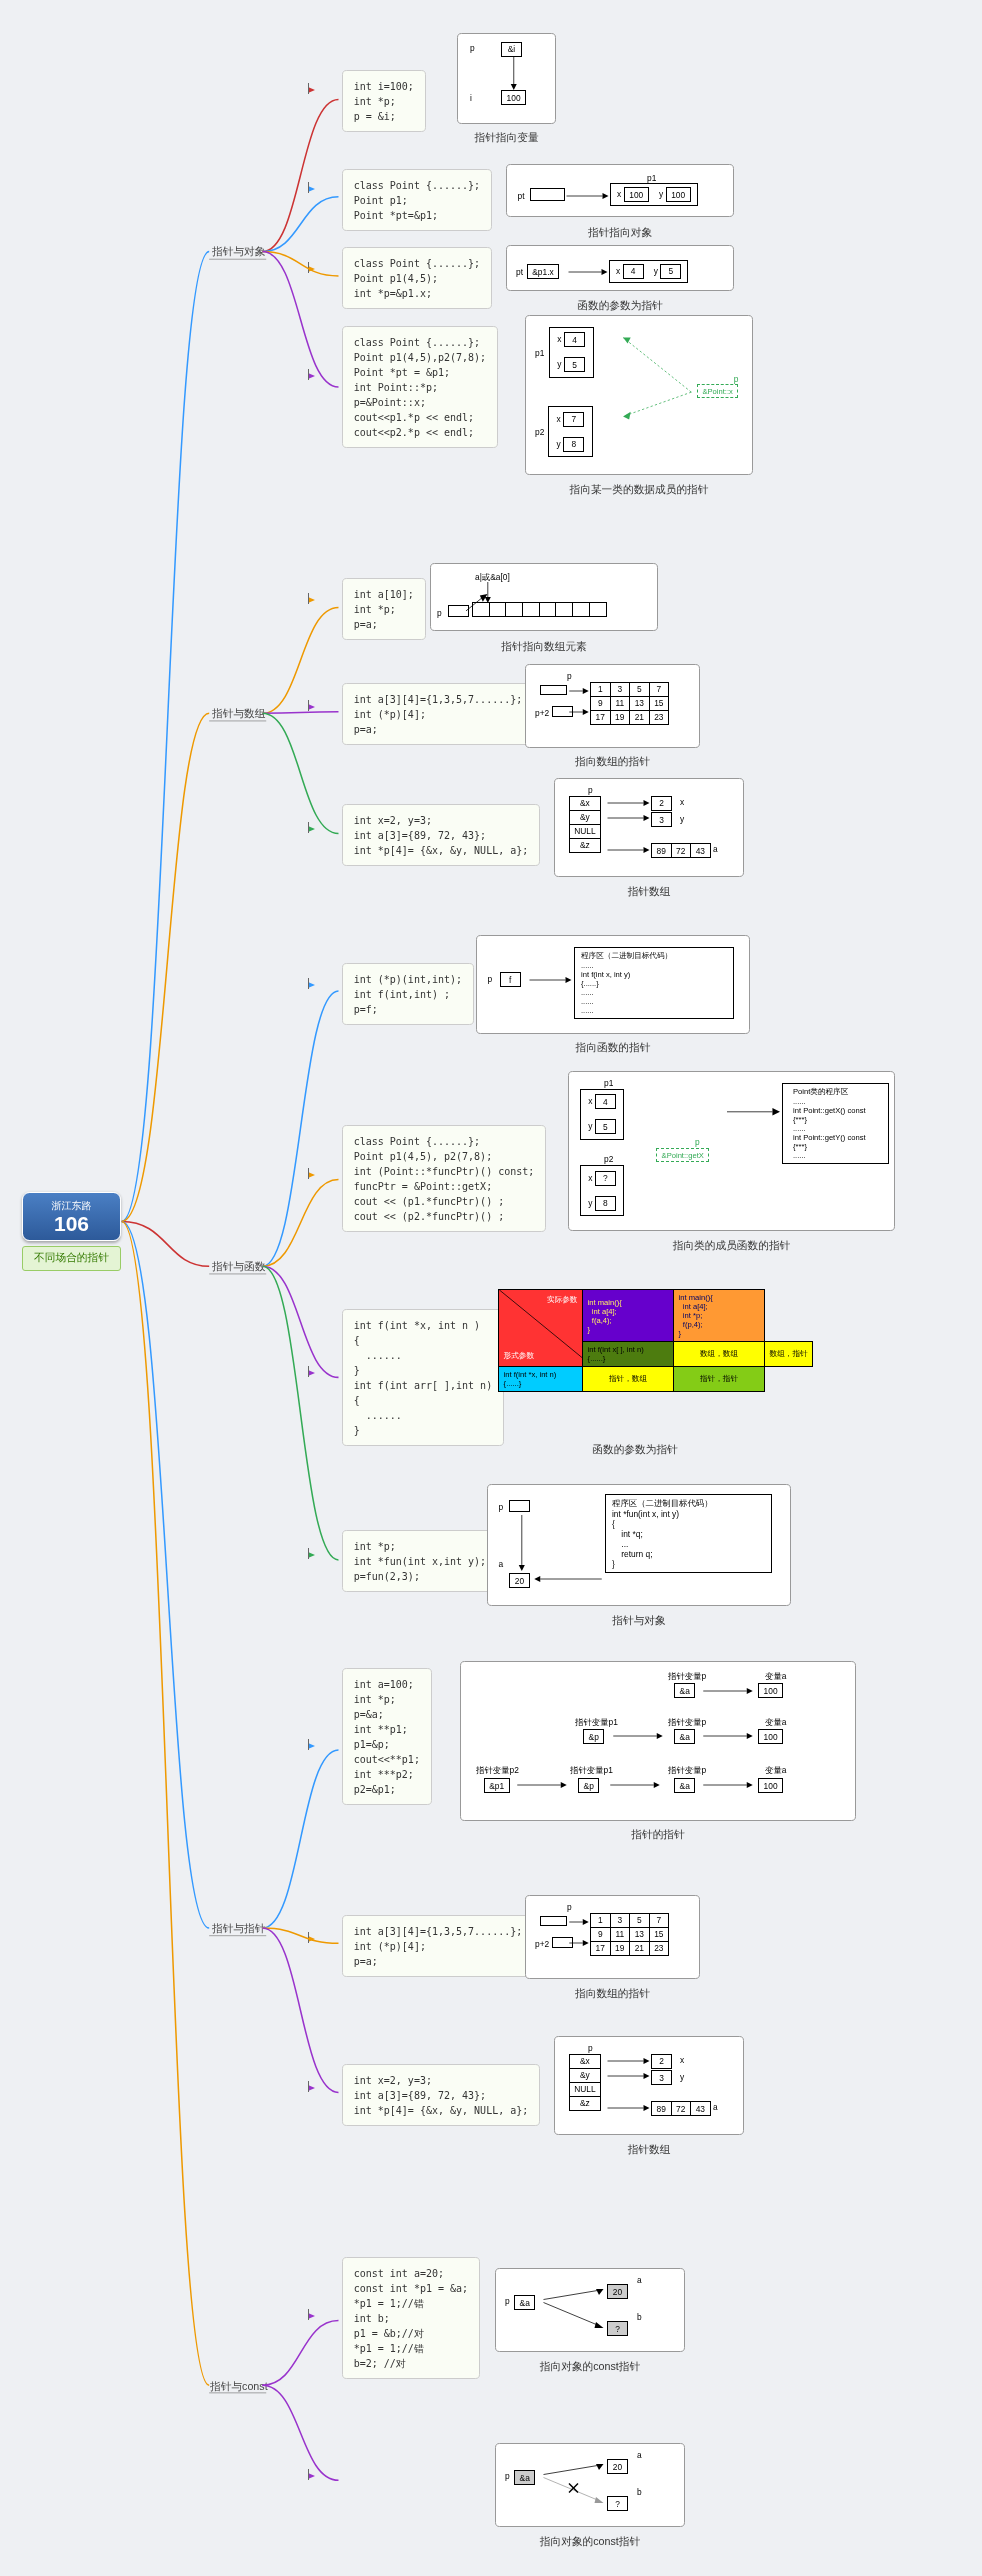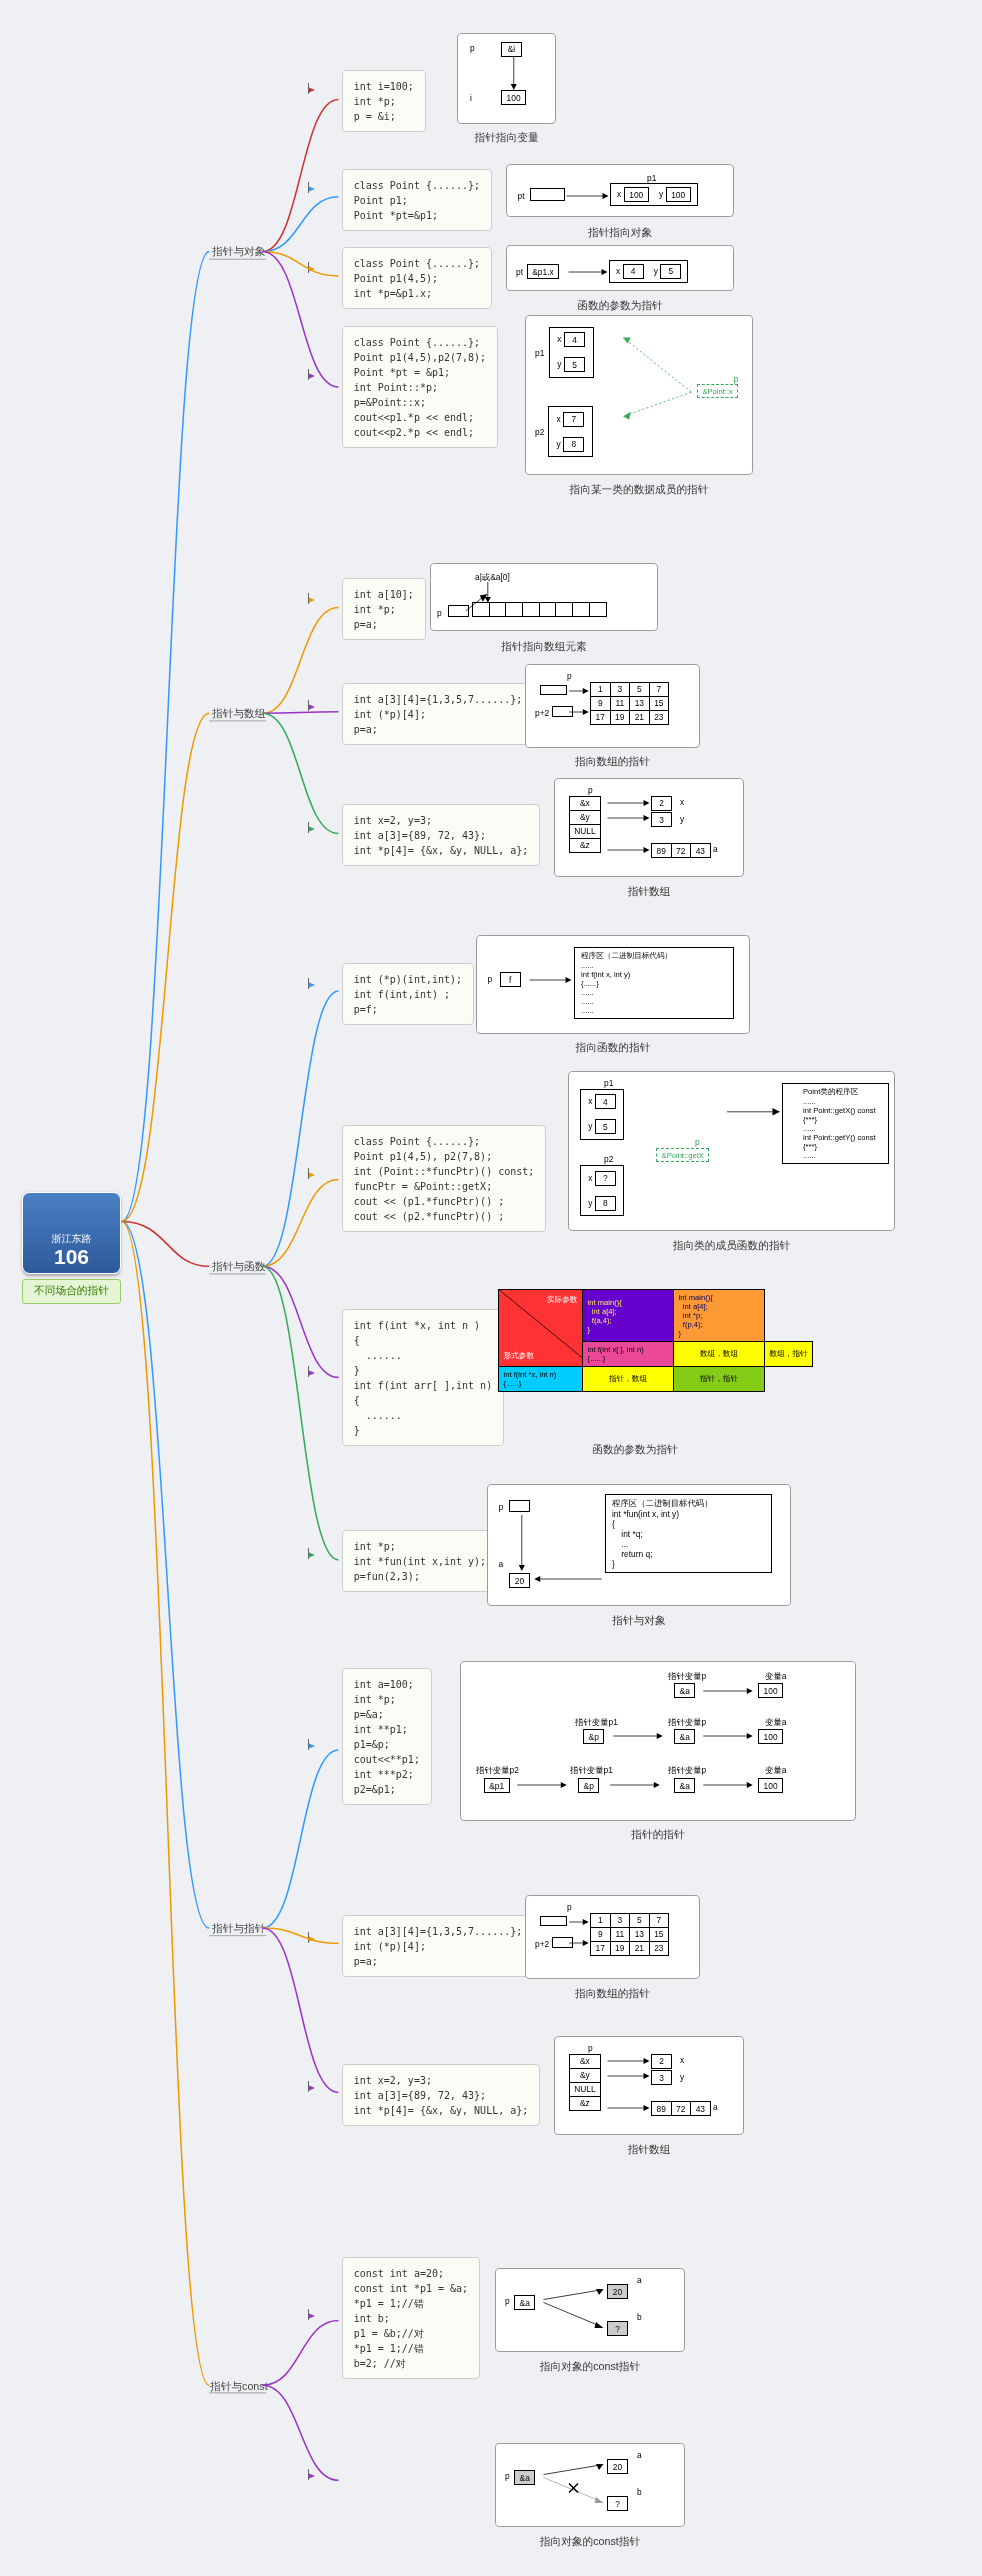--- a/index.html
+++ b/index.html
@@ -3,21 +3,21 @@
 <meta charset="utf-8">
 <style>
 * { box-sizing: border-box; margin: 0; padding: 0; }
 body { font-family: "Microsoft YaHei", Arial, sans-serif; font-size: 9px; background: #eef0f3; width: 982px; position: relative; }
 .canvas { position: relative; width: 982px; height: 2576px; }
 .svg-layer { position: absolute; top: 0; left: 0; width: 982px; height: 2576px; z-index: 1; }
 .node { position: absolute; z-index: 2; }
 
 .root-sign { position: absolute; left: 22px; top: 1192px; width: 99px; }
 .road-sign { background: linear-gradient(#4a7fc4, #2d5a9a); border: 1.5px solid #fff; border-radius: 7.6px; padding: 6px 9px; text-align: center; color: #fff; box-shadow: 0 1.5px 3px rgba(0,0,0,.3); }
-.road-sign .txt { font-size: 10px; margin-top: 33px; }
+.road-sign .txt { font-size: 10px; }
 .road-sign .num { font-size: 21px; font-weight: bold; line-height: 1; }
 .root-lbl { background: #e4f4d4; border: 0.8px solid #9c6; border-radius: 3px; padding: 4.6px 7.6px; text-align: center; color: #347a00; font-size: 10.7px; margin-top: 4.6px; }
 
 .branch-label { position: absolute; font-size: 10.7px; color: #444; }
 
 .flag { position: absolute; width: 0; height: 0; }
 .flag::before { content: ''; position: absolute; border-left: 7.6px solid currentColor; border-top: 3.8px solid transparent; border-bottom: 3.8px solid transparent; }
 .flag::after { content: ''; position: absolute; left: 0; top: -3.8px; width: 0.8px; height: 10.7px; background: #666; }
 
 .code-box { background: #fafdf5; border: 0.8px solid #ccc; border-radius: 4.6px; padding: 7.6px 10.7px; font-family: Consolas, monospace; font-size: 10px; color: #333; white-space: pre; line-height: 1.5; }
@@ -362,21 +362,21 @@
     <div style="position:absolute;left:4.6px;top:87px;border:0.8px solid #000;padding:4.6px 7.6px;">
       <span class="dlabel">x</span> <span class="dbox">?</span><br><br>
       <span class="dlabel">y</span> <span class="dbox">8</span>
     </div>
     <span class="dlabel" style="position:absolute;left:120px;top:59px;color:#3a5">p</span>
     <span style="position:absolute;left:81px;top:70px;border:0.8px dashed #3a5;padding:1.5px 4.6px;font-size:7.6px;color:#3a5">&amp;Point::getX</span>
     <svg style="position:absolute;left:152px;top:30px" width="53" height="7.6" viewBox="0 0 70 10">
           <line x1="0" y1="5" x2="60" y2="5" stroke="#000"></line>
           <polygon points="70,5 60,0 60,10"></polygon>
         </svg>
-    <div style="position:absolute;left:207px;top:4.6px;border:0.8px solid #000;padding:3px 20px;font-size:7.6px;width:107px">
+    <div style="position:absolute;left:207px;top:4.6px;border:0.8px solid #000;padding:3px 10px;font-size:7.6px;width:107px">
       <span>Point类的程序区</span><br>......<br>
       <span style="white-space:pre">int Point::getX() const
 {***}</span><br>......<br>
       <span style="white-space:pre">int Point::getY() const
 {***}</span><br>......
     </div>
   </div>
 </div>
 <div class="node diagram-caption" style="left:568px;top:1234px;width:327px">指向类的成员函数的指针</div>
 
@@ -401,21 +401,21 @@
       </td>
       <td style="background:#60c;color:#fe6;width:91px">
         <span>int main(){</span><br>&nbsp;&nbsp;<span>int a[4];</span><br>&nbsp;&nbsp;<span>f(a,4);</span><br>}
       </td>
       <td style="background:#f93;color:#006;width:91px">
         <span>int main(){</span><br>&nbsp;&nbsp;<span>int a[4];</span><br>&nbsp;&nbsp;<span>int *p;</span><br>&nbsp;&nbsp;<span>f(p,4);</span><br>}
       </td>
     </tr>
 
     <tr>
-      <td style="background:#ec4899"><span>int f(int x[ ], int n)</span><br>{......}</td>
+      <td style="background:#4d7c0f"><span>int f(int x[ ], int n)</span><br>{......}</td>
       <td style="background:#ff0;text-align:center">数组，数组</td>
       <td style="background:#ff0;text-align:center">数组，指针</td>
     </tr>
     <tr>
       <td style="background:#0cf"><span>int f(int *x, int n)</span><br>{......}</td>
       <td style="background:#ff0;text-align:center">指针，数组</td>
       <td style="background:#84cc16;text-align:center">指针，指针</td>
     </tr>
   </tbody>
       </table>

